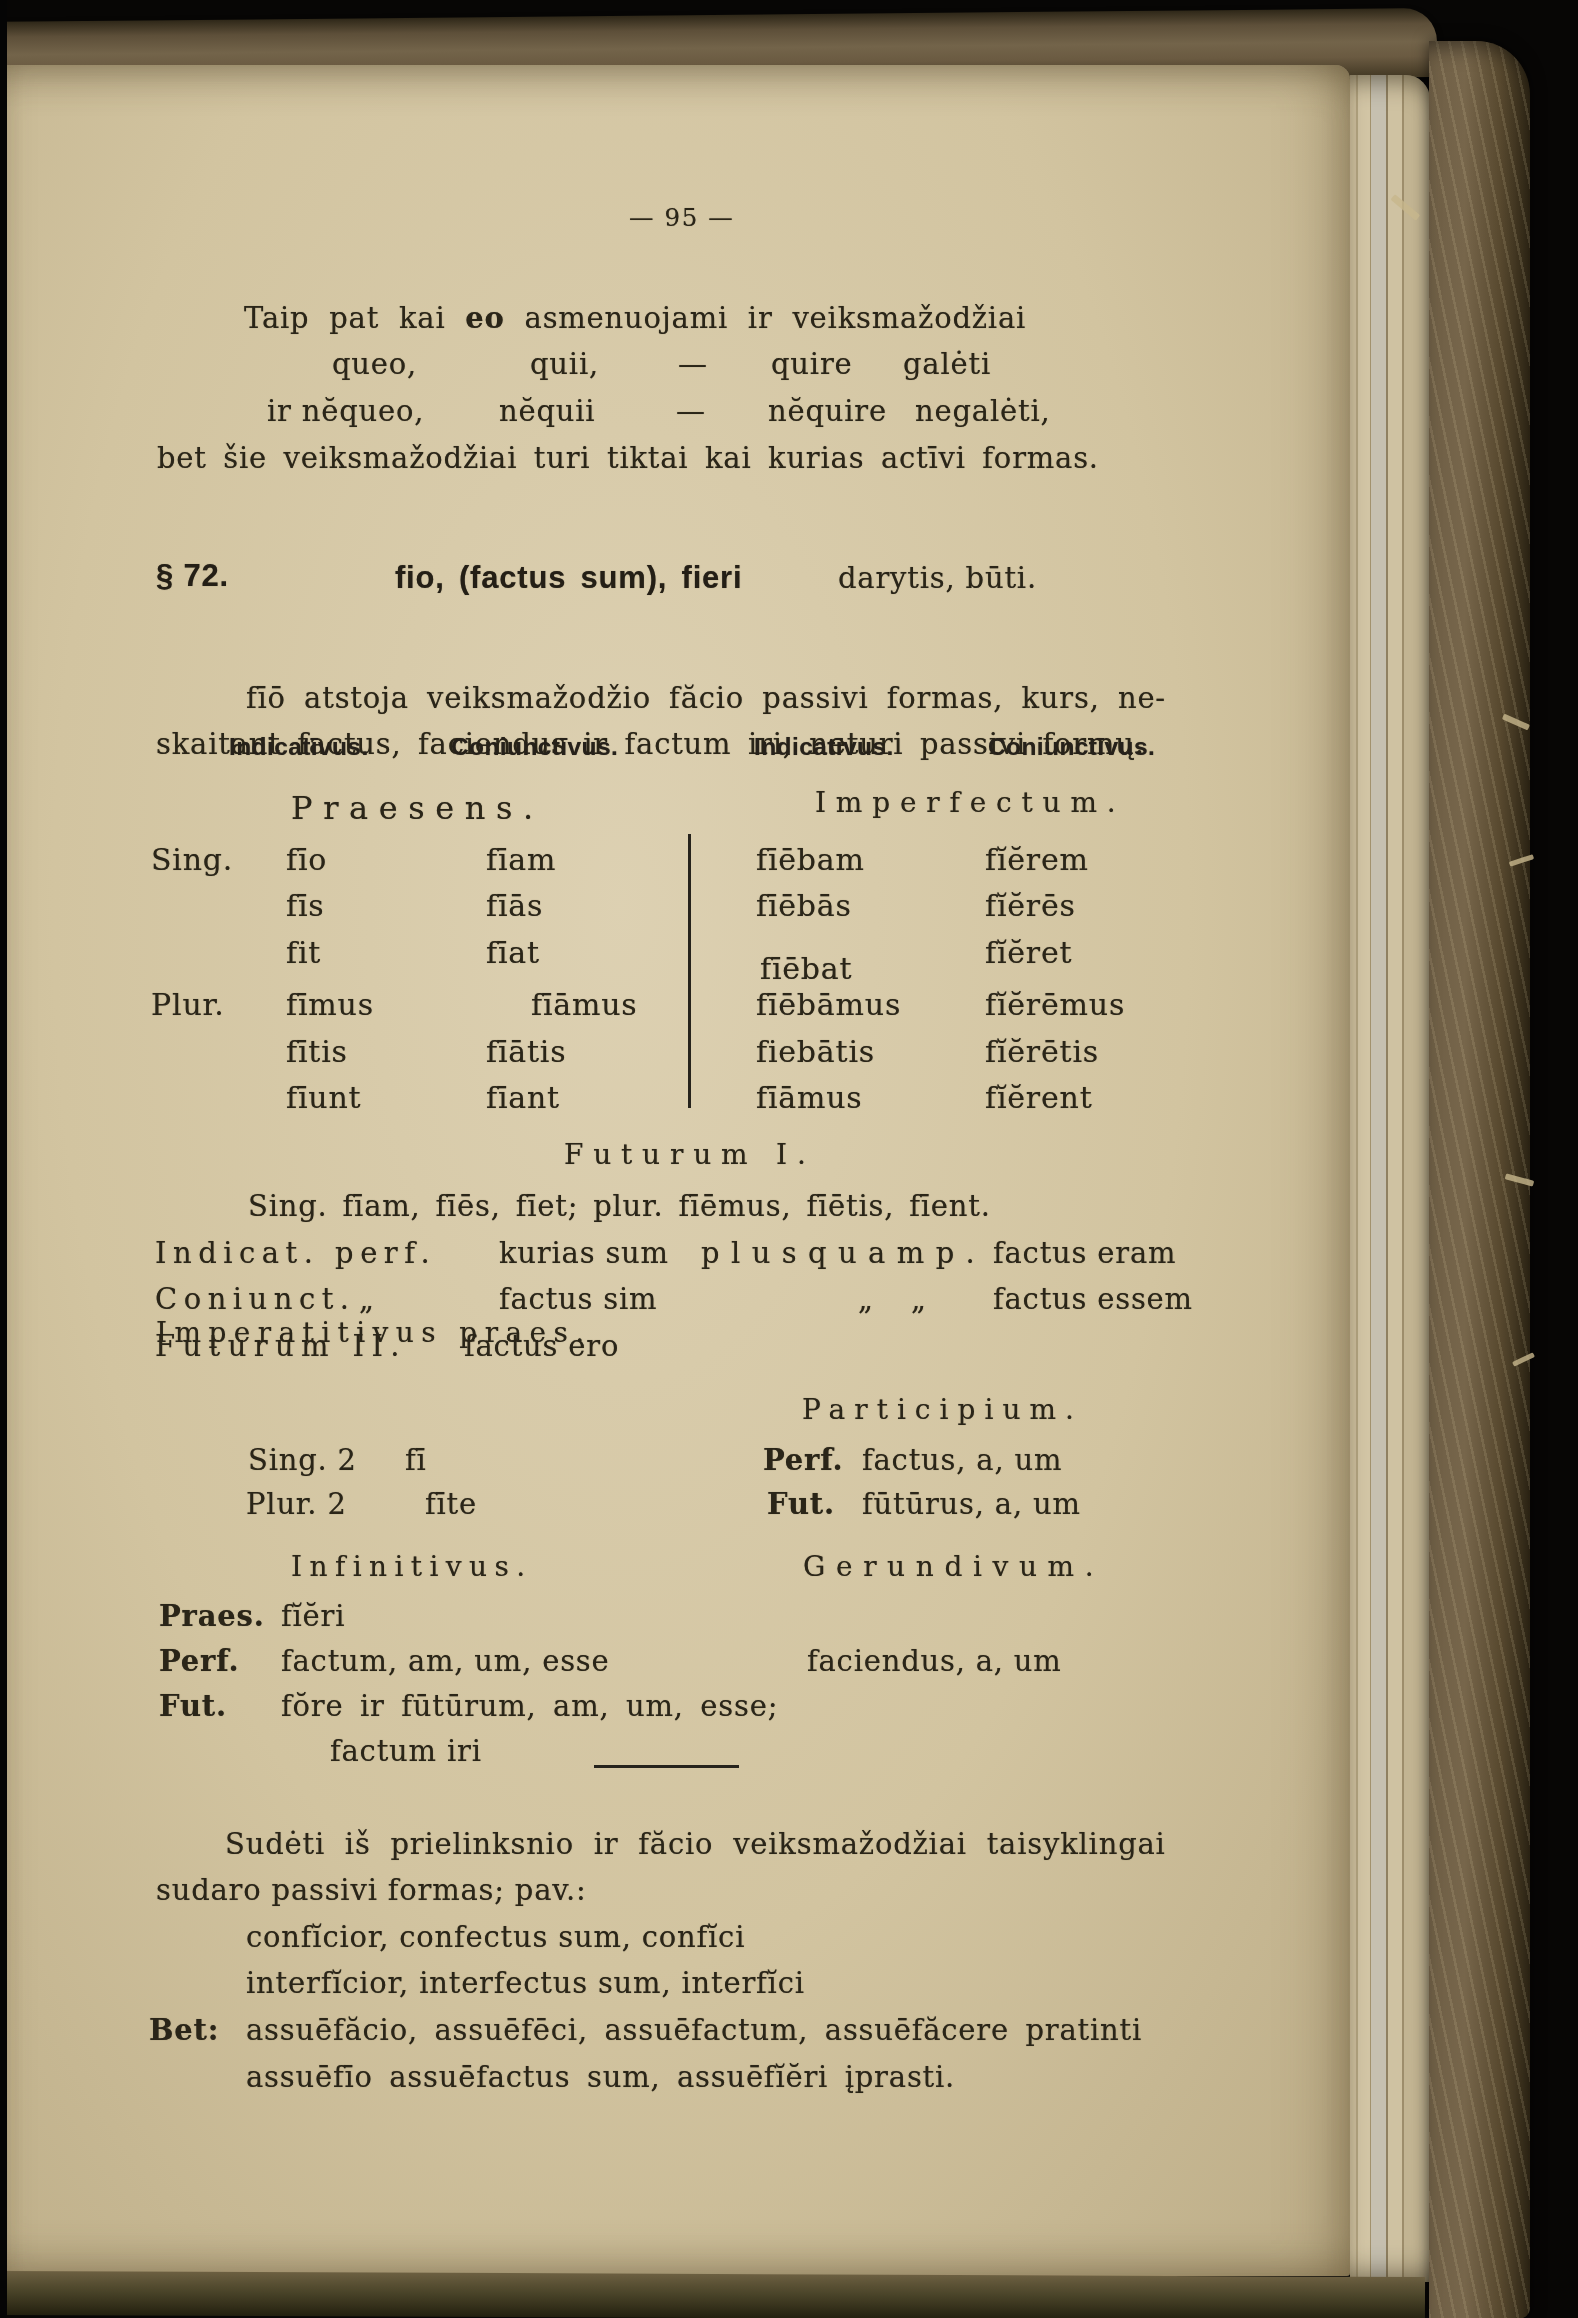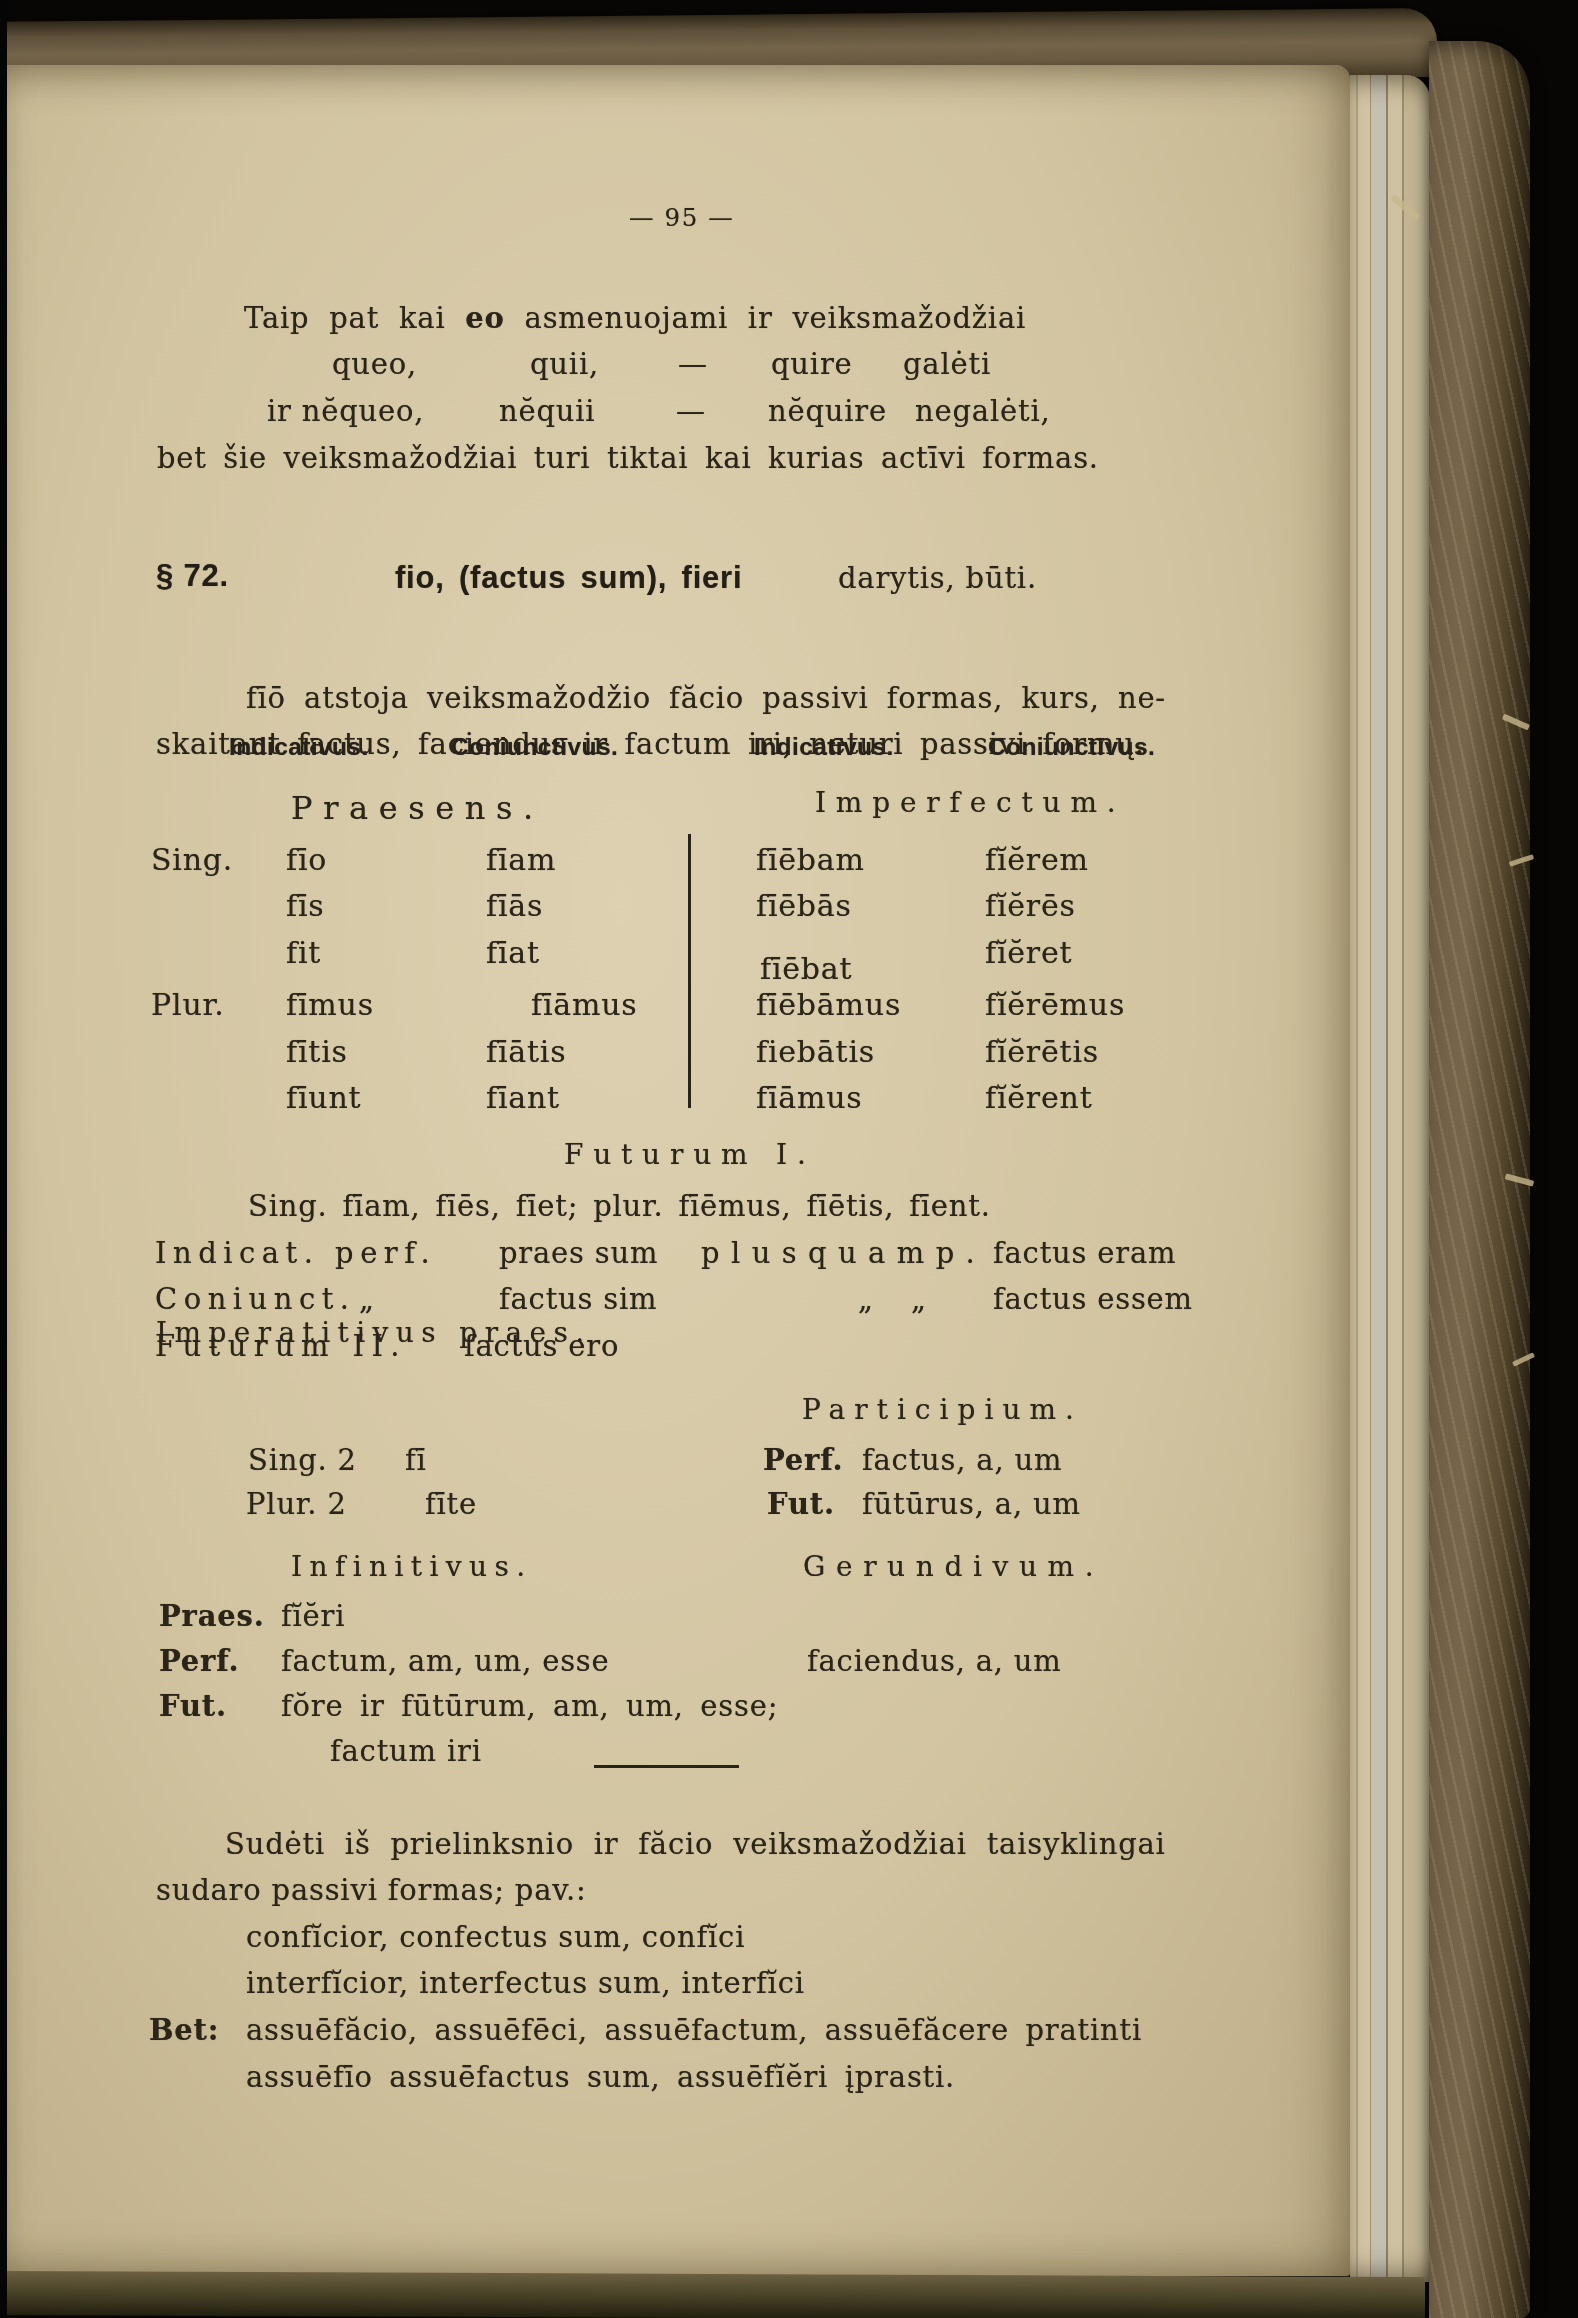--- a/index.html
+++ b/index.html
@@ -159,21 +159,21 @@
 <div class="t tbl" style="left:486px;top:1080px;">fīant</div>
 <div class="t tbl" style="left:756px;top:1080px;">fīāmus</div>
 <div class="t tbl" style="left:985px;top:1080px;">fĭĕrent</div>
 
 <div class="divider"></div>
 
 <div class="t" style="left:564px;top:1138px;font-size:28px;letter-spacing:9.8px;">Futurum I.</div>
 <div class="t" style="left:248px;top:1189px;word-spacing:4.9px;">Sing. fīam, fīēs, fīet;  plur. fīēmus, fīētis, fīent.</div>
 
 <div class="t" style="left:155px;top:1236px;letter-spacing:6.5px;">Indicat. perf.</div>
-<div class="t" style="left:499px;top:1236px;">praes sum</div>
+<div class="t" style="left:499px;top:1236px;">kurias sum</div>
 <div class="t" style="left:701px;top:1236px;letter-spacing:11.4px;">plusquamp.</div>
 <div class="t" style="left:993px;top:1236px;">factus eram</div>
 
 <div class="t" style="left:155px;top:1282px;letter-spacing:6.5px;">Coniunct.</div>
 <div class="t" style="left:359px;top:1282px;">„</div>
 <div class="t" style="left:499px;top:1282px;">factus sim</div>
 <div class="t" style="left:858px;top:1282px;">„</div>
 <div class="t" style="left:911px;top:1282px;">„</div>
 <div class="t" style="left:993px;top:1282px;">factus essem</div>
 

